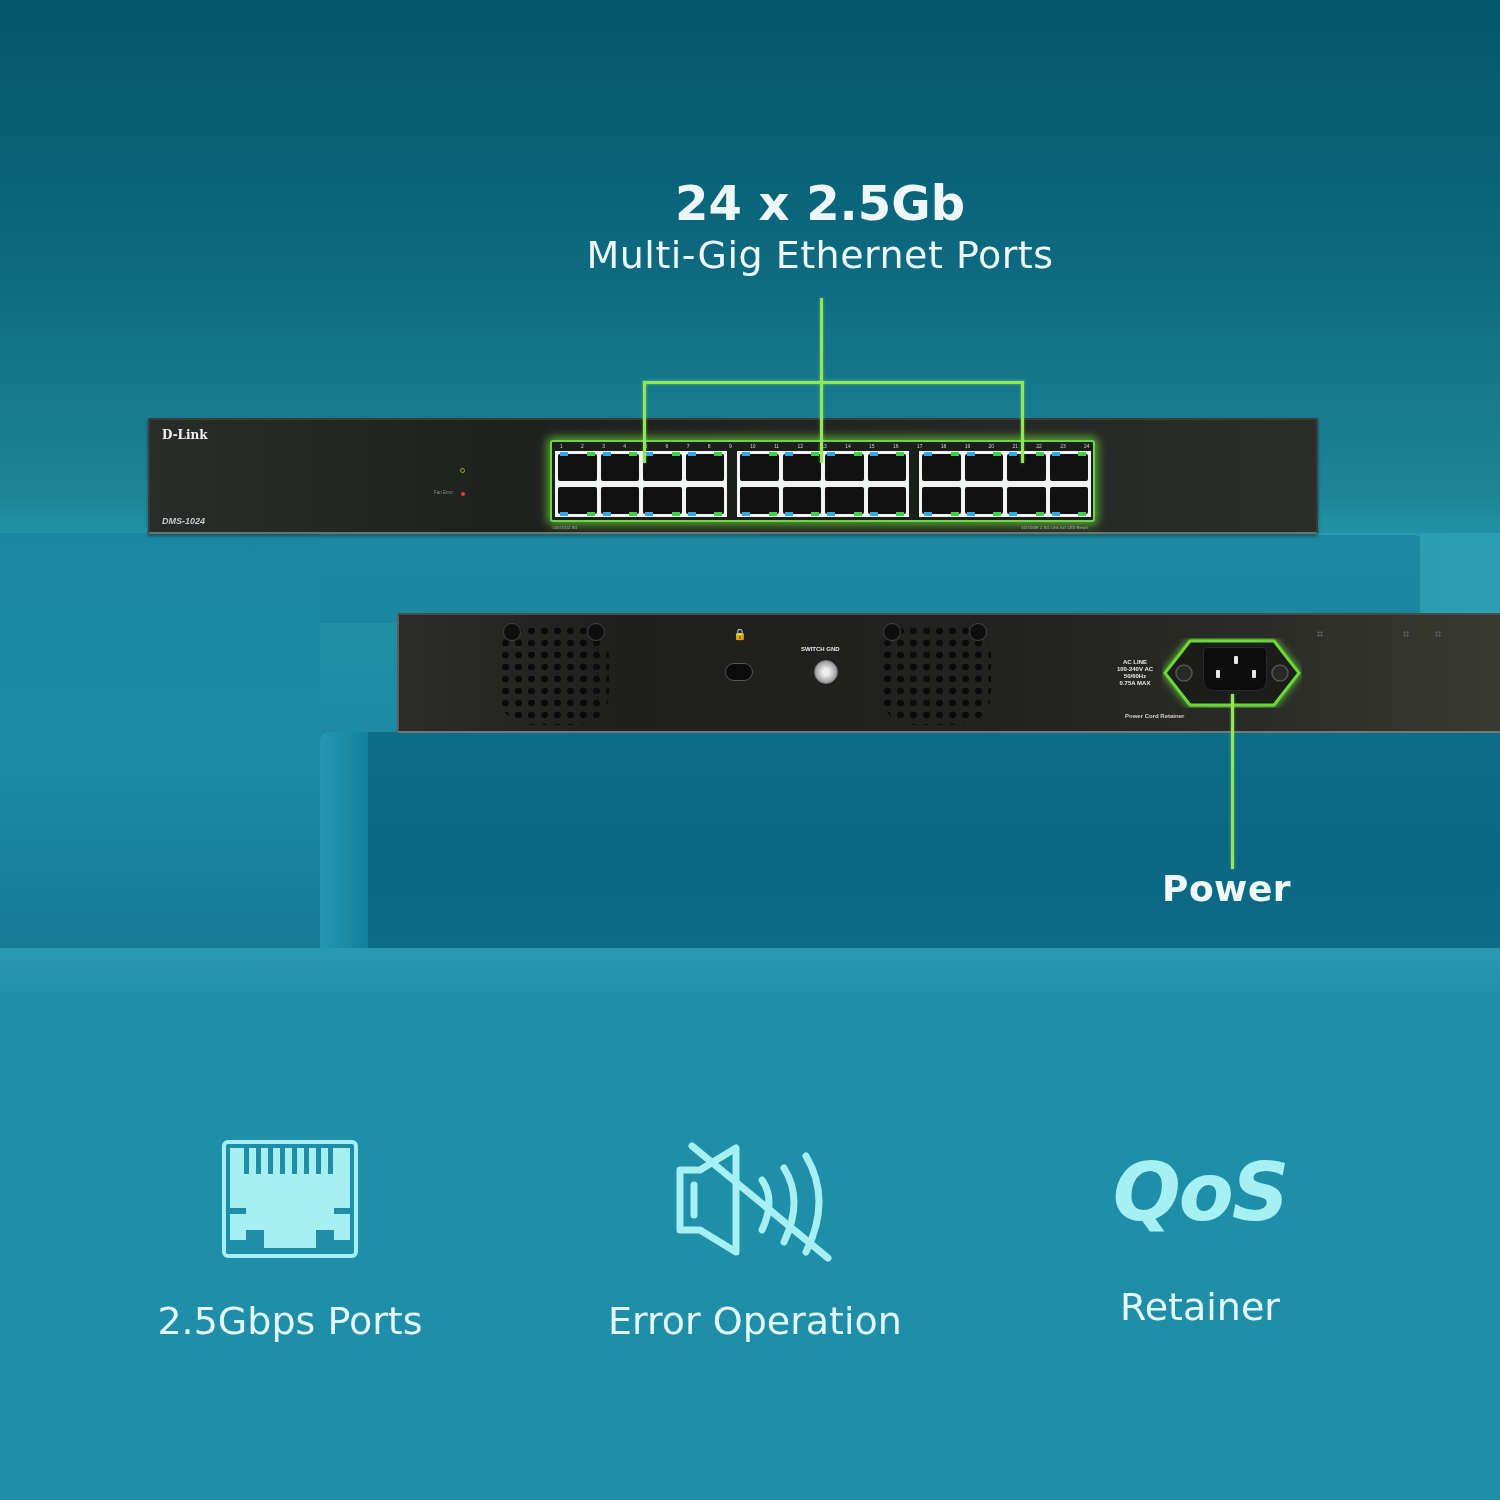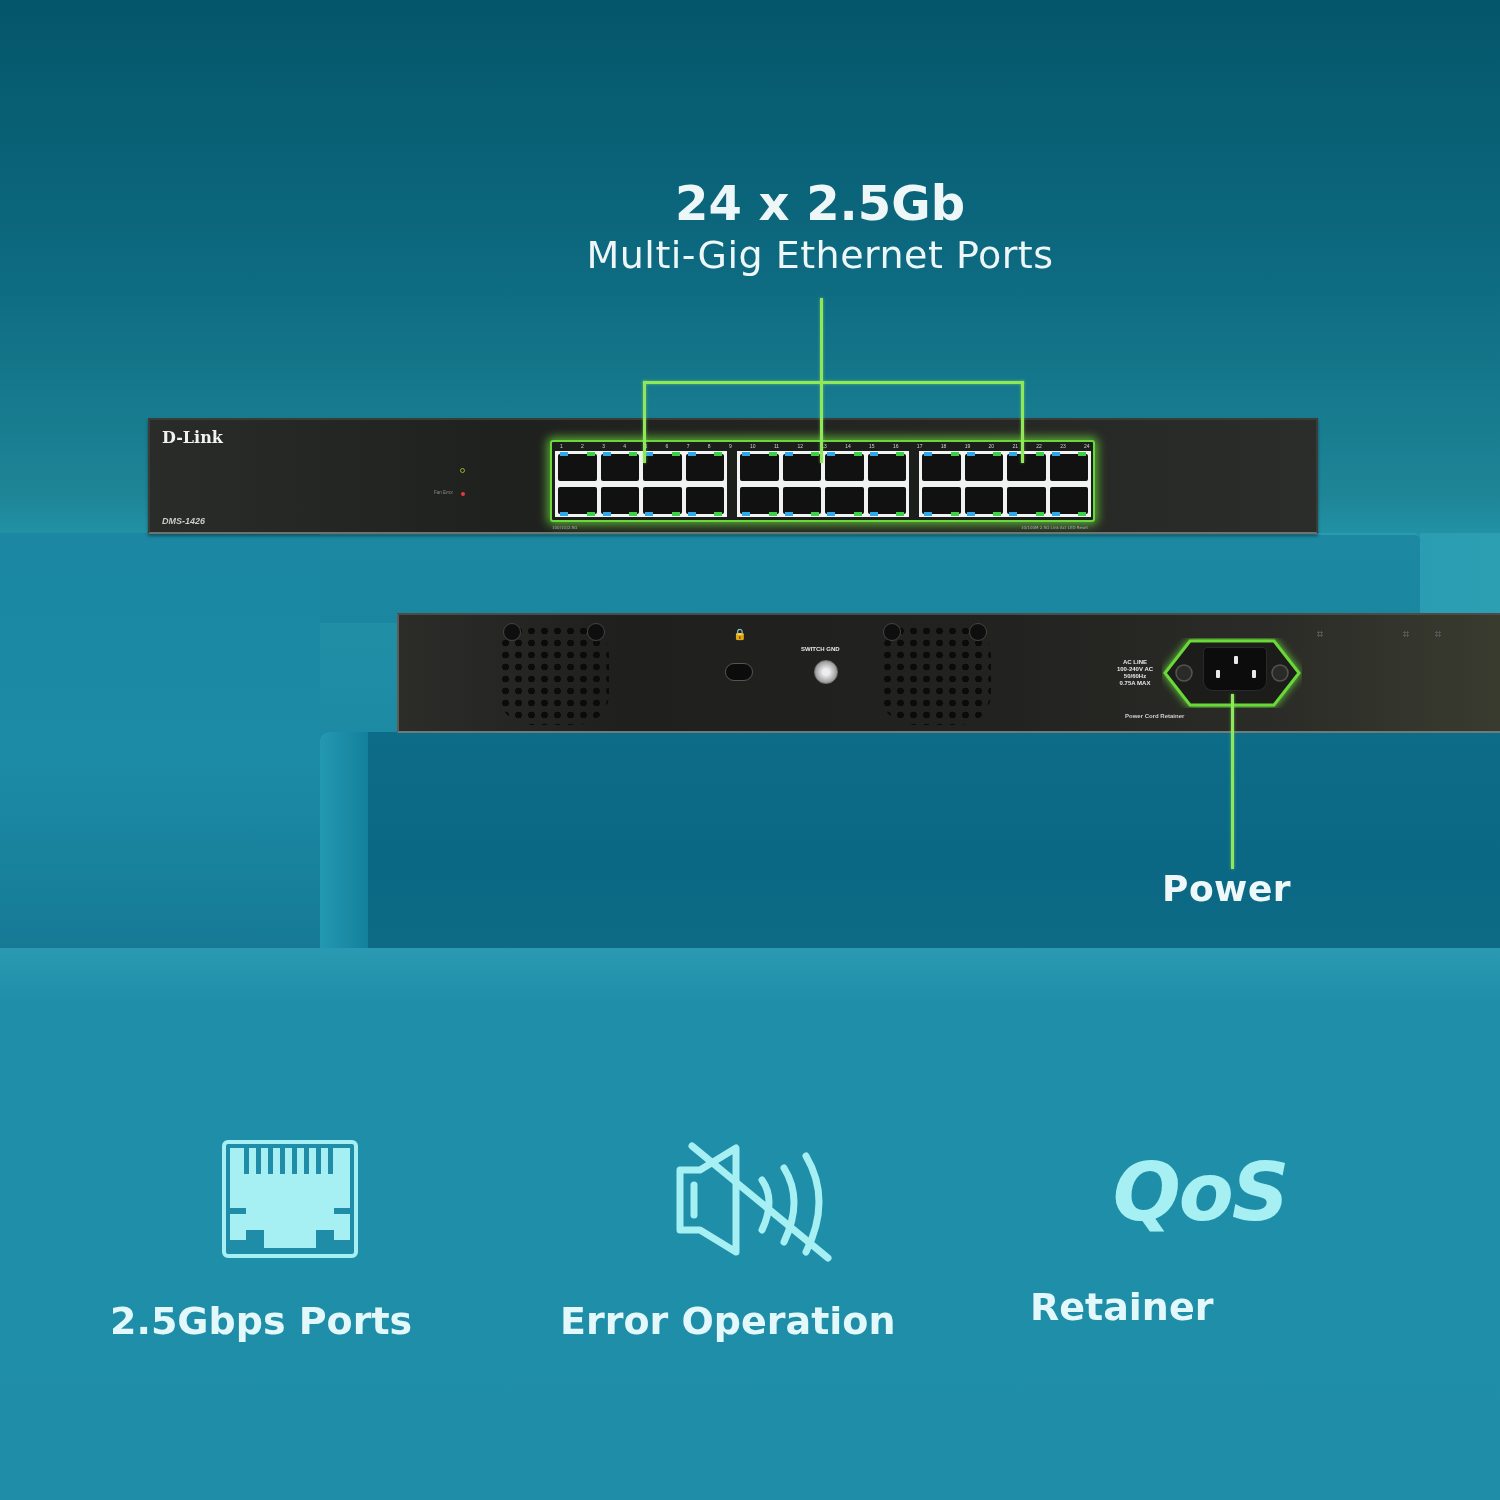--- a/index.html
+++ b/index.html
@@ -62,21 +62,21 @@
   
   .front-panel {
     left: 148px; top: 418px; width: 1170px; height: 116px;
     background: linear-gradient(90deg, #2a2c29 0%, #1f211f 30%, #232522 60%, #2b2d2a 100%);
     border: 2px solid #3a3c39;
     border-bottom: 2px solid #6a7572;
     box-shadow: 0 2px 3px rgba(0,0,0,0.4);
   }
   .brand {
     position: absolute; left: 12px; top: 8px;
-    font-family: "DejaVu Serif", serif; font-weight: bold; font-size: 16px; color: #f2f2f2;
+    font-family: "DejaVu Serif", serif; font-weight: bold; font-size: 12px; color: #f2f2f2;
   }
   .model {
     position: absolute; left: 12px; bottom: 6px;
     font-family: "Liberation Sans", sans-serif; font-style: italic; font-weight: bold;
     font-size: 9px; color: #c9cccc;
   }
   .power-led { position: absolute; left: 310px; top: 48px; width: 5px; height: 5px; border-radius: 50%; border: 1px solid #9bb024; }
   .fan-label { position: absolute; left: 284px; top: 70px; font-size: 4.5px; color: #8a8c8a; font-family: "Liberation Sans", sans-serif; }
   .fan-led { position: absolute; left: 311px; top: 72px; width: 4px; height: 4px; border-radius: 50%; background: #e63a3a; }
 
@@ -134,21 +134,21 @@
   .pin { position: absolute; width: 4px; height: 8px; background: #e9e9e9; border-radius: 1px; }
   .retainer-label { position: absolute; left: 726px; top: 98px; font-size: 6px; font-weight: bold; color: #cfcfcf; font-family: "Liberation Sans", sans-serif; }
   .dots { position: absolute; top: 16px; width: 6px; height: 6px; background-image: radial-gradient(circle, #555 1px, transparent 1.3px); background-size: 3px 3px; }
 
   .power-label {
     left: 1162px; top: 868px; font-size: 36px; font-weight: bold; color: #eef8f9;
     font-family: "DejaVu Sans", sans-serif; letter-spacing: 0.5px; text-align: right;
   }
 
   
-  .feature { position: absolute; color: #e3f8fa; font-weight: bold; }
+  .feature { position: absolute; text-align: center; color: #e3f8fa; }
   .feature .label { font-family: "DejaVu Sans", sans-serif; font-size: 38px; line-height: 42px; display: block; }
   .feat-1 { left: 110px; top: 1300px; width: 360px; }
   .feat-2 { left: 560px; top: 1300px; width: 390px; }
   .feat-3 { left: 1030px; top: 1284px; width: 340px; }
   .feat-3 .label { line-height: 46px; }
   .icon-ethernet { left: 222px; top: 1140px; width: 136px; height: 118px; }
   .icon-mute { left: 672px; top: 1140px; width: 162px; height: 122px; }
   .qos-text {
     left: 1100px; top: 1143px; width: 200px; text-align: center;
     font-family: "DejaVu Sans", sans-serif; font-weight: bold; font-style: italic;
@@ -165,21 +165,21 @@
 <div class="layer stair-mid-face"></div>
 <div class="layer floor"></div>
 
 <div class="layer headline" style="left:0;width:1640px;">
   <span class="title">24 x 2.5Gb</span>
   <span class="subtitle">Multi-Gig Ethernet Ports</span>
 </div>
 
 <div class="layer front-panel">
   <span class="brand">D-Link</span>
-  <span class="model">DMS-1426</span>
+  <span class="model">DMS-1024</span>
   <span class="power-led"></span>
   <span class="fan-label">Fan Error</span>
   <span class="fan-led"></span>
 
   <div class="port-area">
     <div class="port-numbers">
       <span>1</span>
       <span>2</span>
       <span>3</span>
       <span>4</span>

